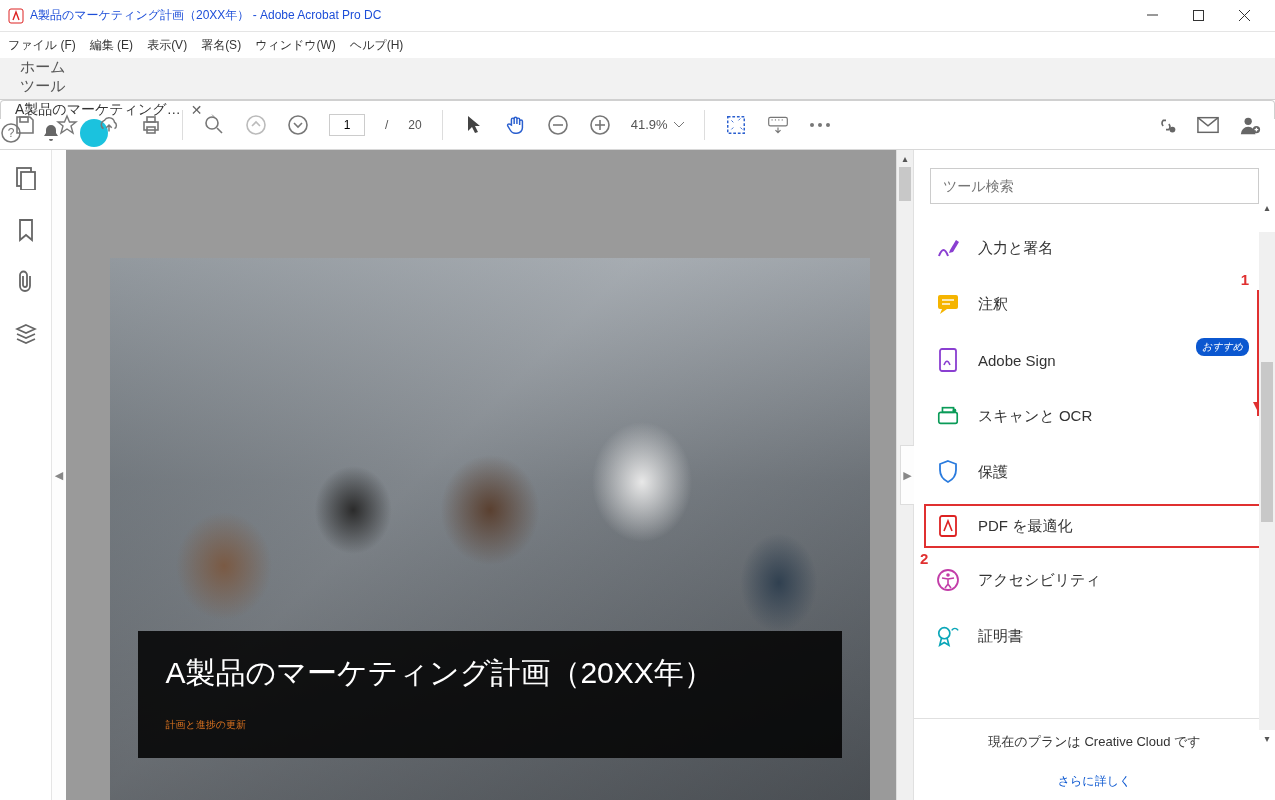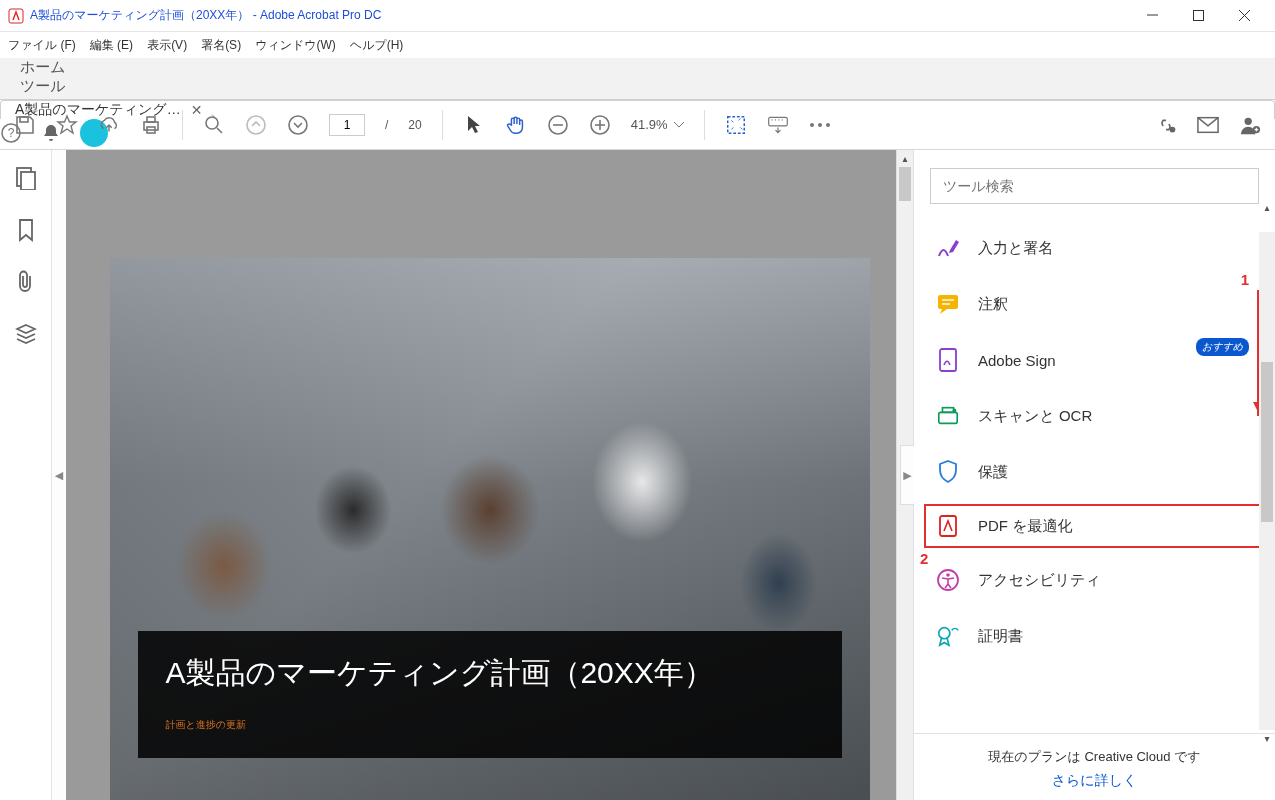--- a/index.html
+++ b/index.html
@@ -51,21 +51,21 @@
 .toollist { flex: 1; overflow: hidden; padding: 4px 0; }
 .toolitem { display: flex; align-items: center; height: 56px; padding: 0 22px; gap: 18px; font-size: 15px; color: #333; position: relative; }
 .toolitem .ico { width: 24px; height: 24px; display:flex;align-items:center;justify-content:center; }
 .toolitem.highlight { outline: 2px solid #e03030; outline-offset: -4px; margin: 2px 8px; padding: 0 14px; height: 48px; }
 .badge-rec { position:absolute; right: 26px; top: 6px; background:#0b57d0; color:#fff; font-size:10px; padding:2px 6px; border-radius:8px;font-style:italic; }
 .rscroll { position:absolute; right:0; top:82px; width:16px; bottom: 70px; background:#f0f0f0; }
 .rscroll .rthumb { position:absolute; left:2px; right:2px; top: 130px; height: 160px; background:#c8c8c8; }
 .rscroll .rup { position:absolute; top:-30px; left:0; right:0; font-size:10px; text-align:center;color:#555;}
 .rscroll .rdown { position:absolute; bottom:-14px; left:0; right:0; font-size:10px; text-align:center;color:#555;}
 .footer { border-top: 1px solid #e0e0e0; padding: 14px 0 10px; text-align: center; font-size: 13px; color: #333; }
-.footer .more { color: #0b57d0; font-size: 14px; margin-top: 6px; cursor: pointer; }
+.footer .more { color: #0b57d0; font-size: 12px; margin-top: 22px; cursor: pointer; }
 .anno1 { position:absolute; right: 26px; top: 55px; color:#e03030; font-weight:bold; font-size:15px; }
 .arrow { position:absolute; right: 16px; top: 74px; width: 2px; height: 126px; background:#e03030; }
 .arrow::after { content:""; position:absolute; bottom:-1px; left:-4px; border:5px solid transparent; border-top:10px solid #e03030; }
 .anno2 { position:absolute; left: 6px; top: 334px; color:#e03030; font-weight:bold; font-size:15px; }
 svg { display:block; }
 </style>
 </head>
 <body>
 
 <div class="titlebar">

